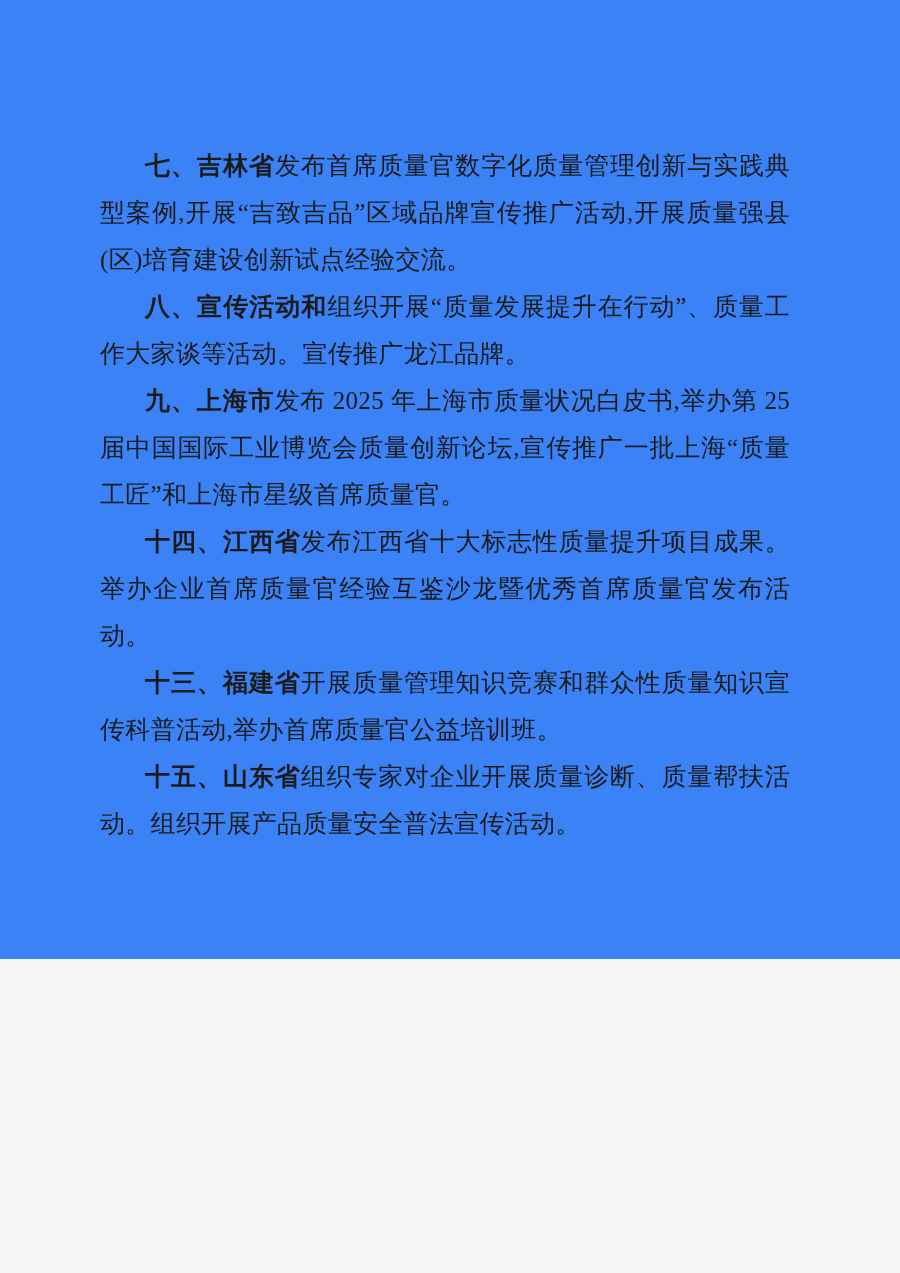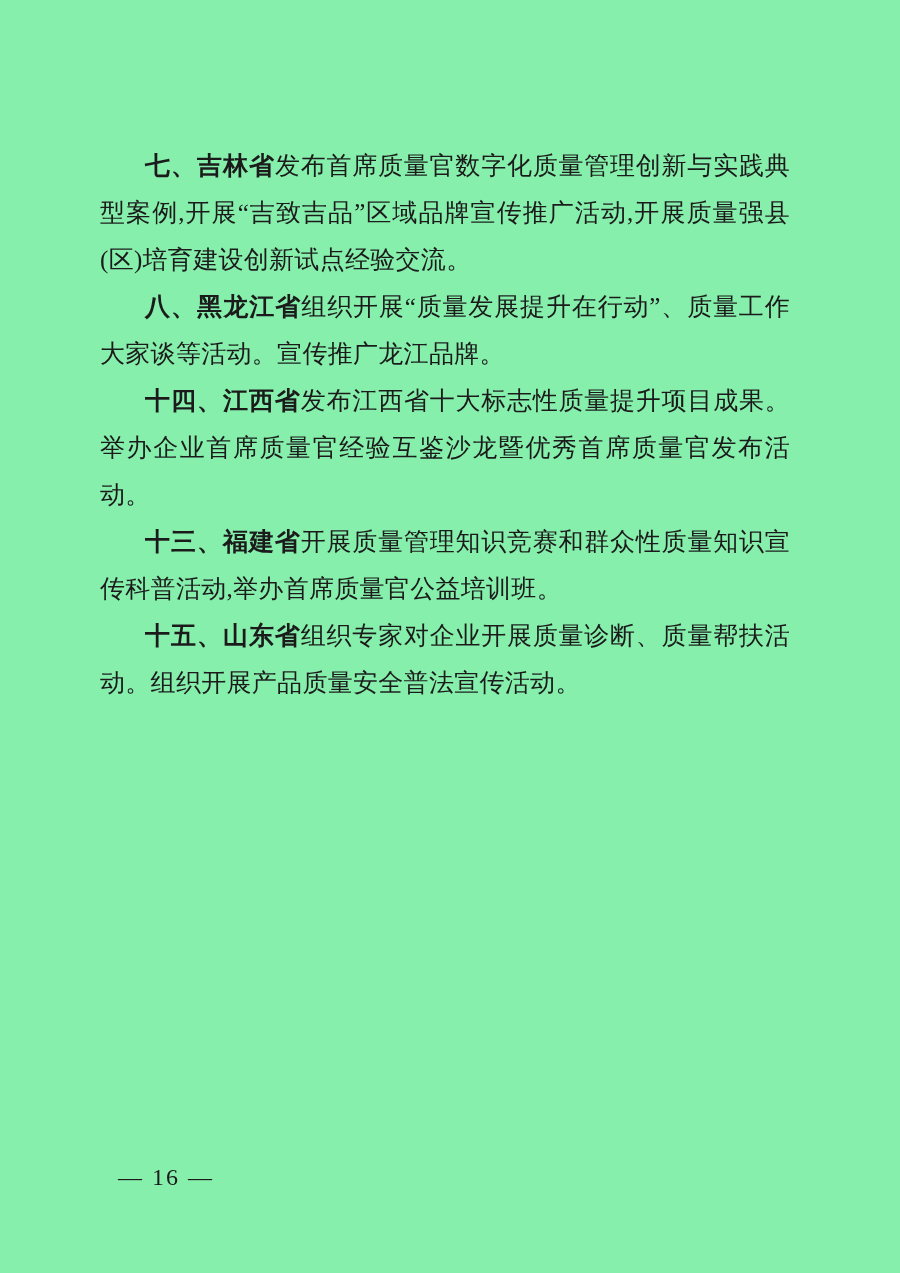--- a/index.html
+++ b/index.html
@@ -8,22 +8,22 @@
   }
   body {
     width: 900px;
     height: 1273px;
     background: #f6f6f5;
     font-family: "Liberation Serif", "DejaVu Serif", serif;
   }
   .sheet {
     position: relative;
     width: 900px;
-    height: 1273px;
-    background: #86efac;
+    height: 959px;
+    background: #3b82f6;
     color: #1b1b1b;
     overflow: hidden;
   }
   .content {
     position: absolute;
     left: 100px;
     top: 142px;
     width: 690px;
   }
   p.para {
@@ -54,22 +54,23 @@
 </style>
 </head>
 <body>
 
 <div class="sheet">
 
   <div class="content">
 
     <p class="para"><span class="lead">七、吉林省</span><span class="body">发布首席质量官数字化质量管理创新与实践典型案例,开展“吉致吉品”区域品牌宣传推广活动,开展质量强县(区)培育建设创新试点经验交流。</span></p>
 
-    <p class="para"><span class="lead">八、黑龙江省</span><span class="body">组织开展“质量发展提升在行动”、质量工作大家谈等活动。宣传推广龙江品牌。</span></p>
+    <p class="para"><span class="lead">八、宣传活动和</span><span class="body">组织开展“质量发展提升在行动”、质量工作大家谈等活动。宣传推广龙江品牌。</span></p>
 
+    <p class="para"><span class="lead">九、上海市</span><span class="body">发布 2025 年上海市质量状况白皮书,举办第 25 届中国国际工业博览会质量创新论坛,宣传推广一批上海“质量工匠”和上海市星级首席质量官。</span></p>
 
 
 
 
     <p class="para"><span class="lead">十四、江西省</span><span class="body">发布江西省十大标志性质量提升项目成果。举办企业首席质量官经验互鉴沙龙暨优秀首席质量官发布活动。</span></p>
 
     <p class="para"><span class="lead">十三、福建省</span><span class="body">开展质量管理知识竞赛和群众性质量知识宣传科普活动,举办首席质量官公益培训班。</span></p>
 
     <p class="para"><span class="lead">十五、山东省</span><span class="body">组织专家对企业开展质量诊断、质量帮扶活动。组织开展产品质量安全普法宣传活动。</span></p>
 

